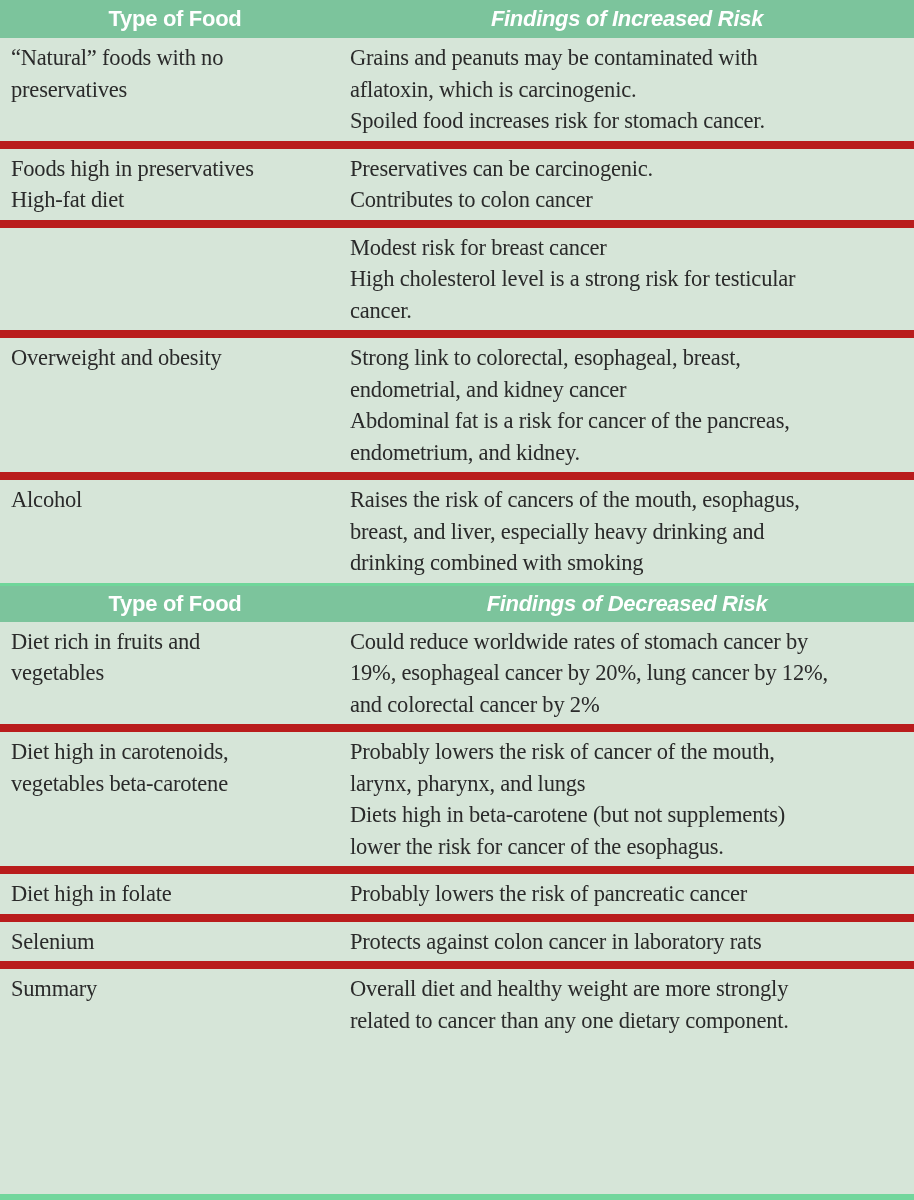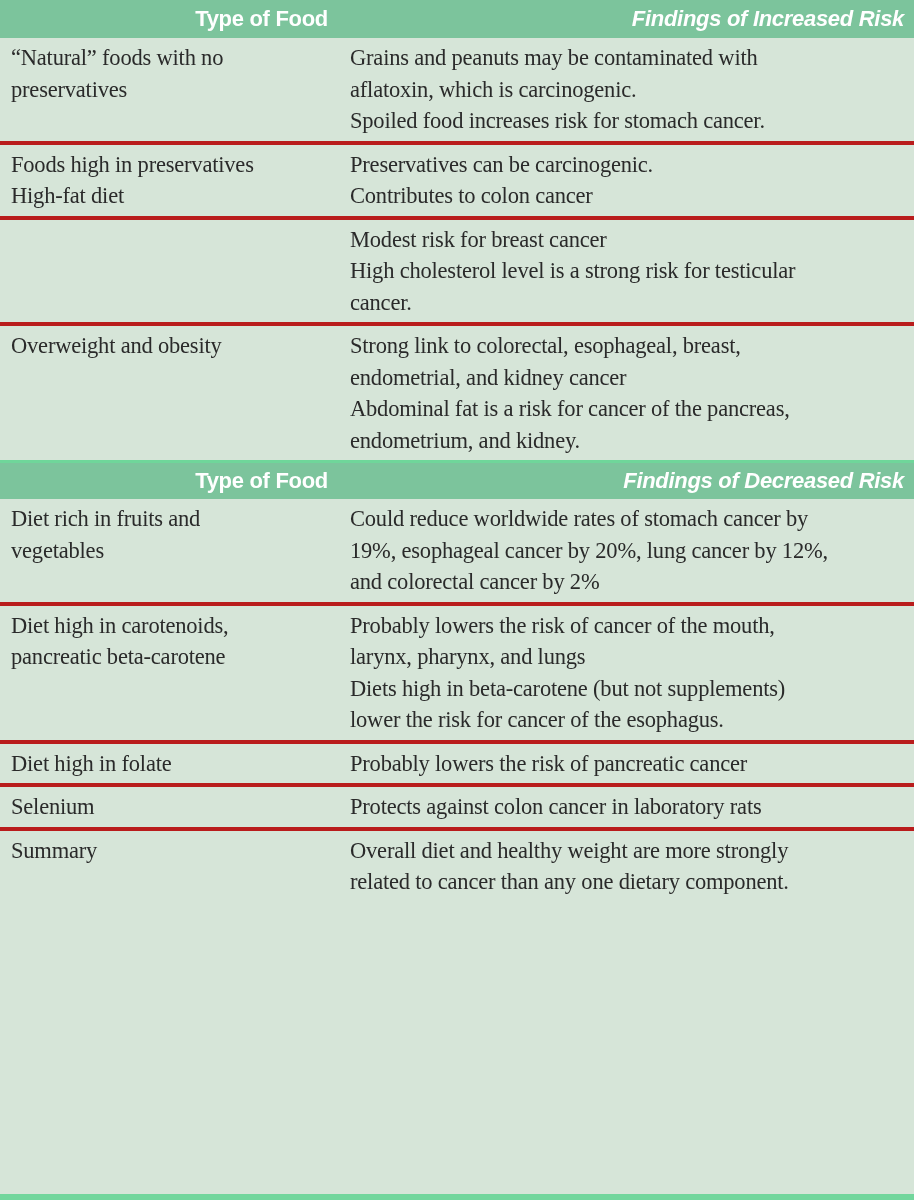--- a/index.html
+++ b/index.html
@@ -1,25 +1,25 @@
 <!DOCTYPE html>
 <html><head>
 <meta charset="utf-8">
 <style>
   html, body { margin:0; padding:0; }
   body { width:914px; height:1200px; background:#d6e5d8; overflow:hidden; font-family:"Liberation Serif", "DejaVu Serif", serif; color:#2a2a2a; }
   table { width:914px; border-collapse:collapse; table-layout:fixed; }
   col.c1 { width:338px; }
   col.c2 { width:576px; }
-  th { background:#7cc49c; color:#ffffff; font-family:"Liberation Sans", "DejaVu Sans", sans-serif; font-weight:bold; font-size:22px; text-align:right; padding:4px 10px 4px 22px; height:30px; letter-spacing:-0.3px; }
+  th { background:#7cc49c; color:#ffffff; font-family:"Liberation Sans", "DejaVu Sans", sans-serif; font-weight:bold; font-size:22px; text-align:center; padding:4px 10px 4px 22px; height:30px; letter-spacing:-0.3px; }
   th.c2 { padding-left:12px;font-style:italic; }
   tr.hdr2 th { border-top:3px solid #6fd69a; height:28px; }
   td { vertical-align:top; font-size:22.5px; line-height:31.5px; padding:4px 8px 4px 11px; letter-spacing:-0.2px; }
   td.c2 { padding-left:12px; padding-right:4px; }
-  tr.row td { border-top:4px solid #b91c1c; }
+  tr.row td { border-top:8px solid #b91c1c; }
   tr.first td { border-top:none;margin-left:40px; }
   .line { display:block; }
   .bottom-rule { height:6px; background:#72d69c; position:absolute; left:0; top:1194px; width:914px; }
 </style>
 </head>
 <body>
 
 <table>
   <colgroup>
       <col class="c1">
@@ -65,20 +65,30 @@
         <td>
           <span class="line">Overweight and obesity</span>
         </td>
         <td class="c2">
           <span class="line">Strong link to colorectal, esophageal, breast,</span>
           <span class="line">endometrial, and kidney cancer</span>
           <span class="line">Abdominal fat is a risk for cancer of the pancreas,</span>
           <span class="line">endometrium, and kidney.</span>
         </td>
       </tr>
+      <tr class="row">
+        <td>
+          <span class="line">Alcohol</span>
+        </td>
+        <td class="c2">
+          <span class="line">Raises the risk of cancers of the mouth, esophagus,</span>
+          <span class="line">breast, and liver, especially heavy drinking and</span>
+          <span class="line">drinking combined with smoking</span>
+        </td>
+      </tr>
     </tbody>
   <tbody>
     <tr class="hdr2">
       <th>Type of Food</th>
       <th class="c2">Findings of Decreased Risk</th>
     </tr>
   </tbody>
   <tbody id="dec-body">
       <tr class="row first">
         <td>
@@ -87,21 +97,21 @@
         </td>
         <td class="c2">
           <span class="line">Could reduce worldwide rates of stomach cancer by</span>
           <span class="line">19%, esophageal cancer by 20%, lung cancer by 12%,</span>
           <span class="line">and colorectal cancer by 2%</span>
         </td>
       </tr>
       <tr class="row">
         <td>
           <span class="line">Diet high in carotenoids,</span>
-          <span class="line">pancreatic beta-carotene</span>
+          <span class="line">vegetables beta-carotene</span>
         </td>
         <td class="c2">
           <span class="line">Probably lowers the risk of cancer of the mouth,</span>
           <span class="line">larynx, pharynx, and lungs</span>
           <span class="line">Diets high in beta-carotene (but not supplements)</span>
           <span class="line">lower the risk for cancer of the esophagus.</span>
         </td>
       </tr>
       <tr class="row">
         <td>

